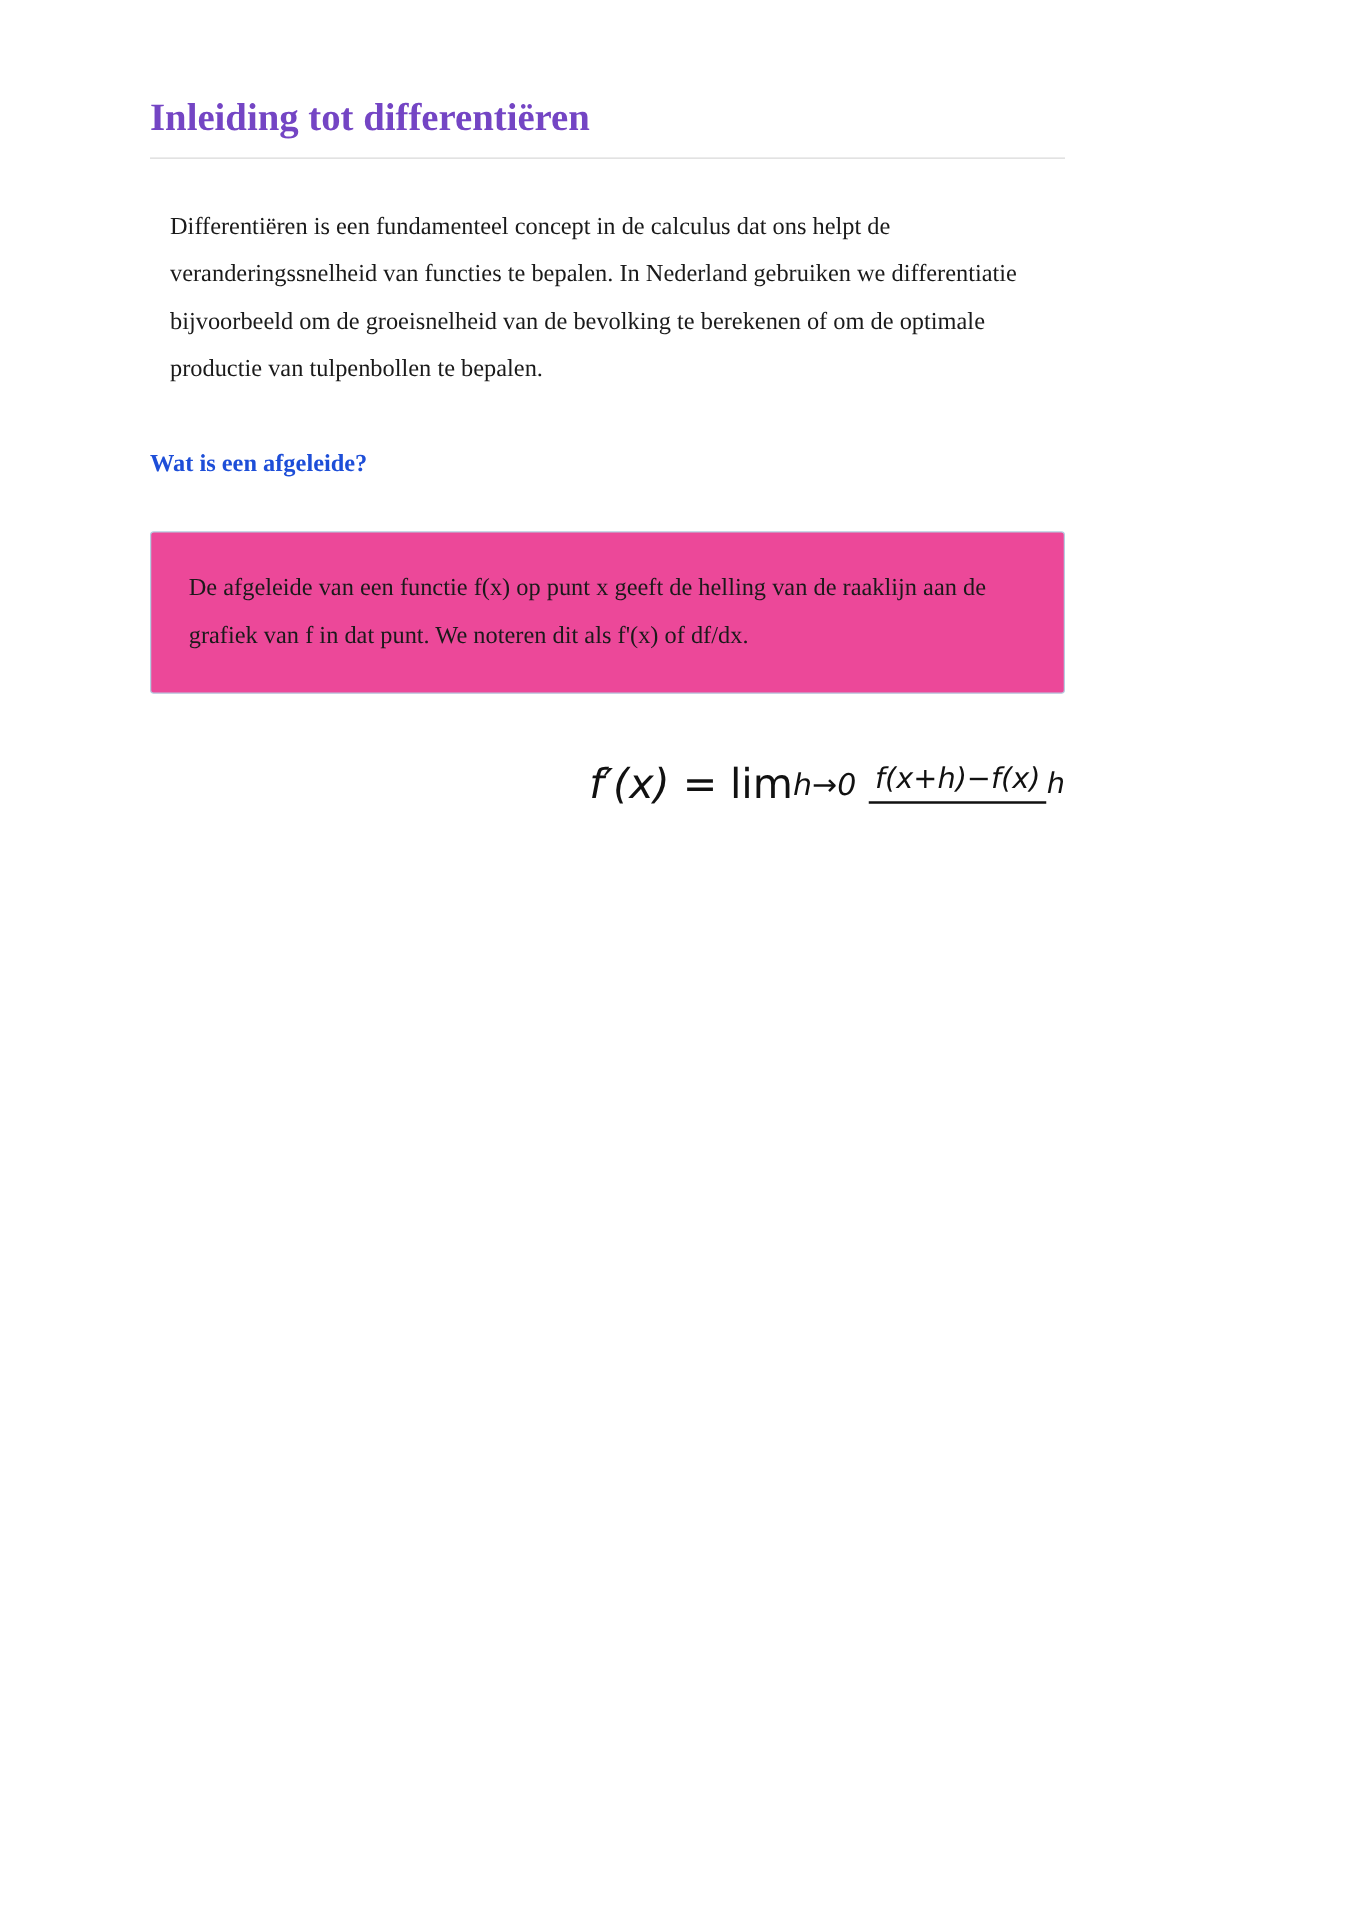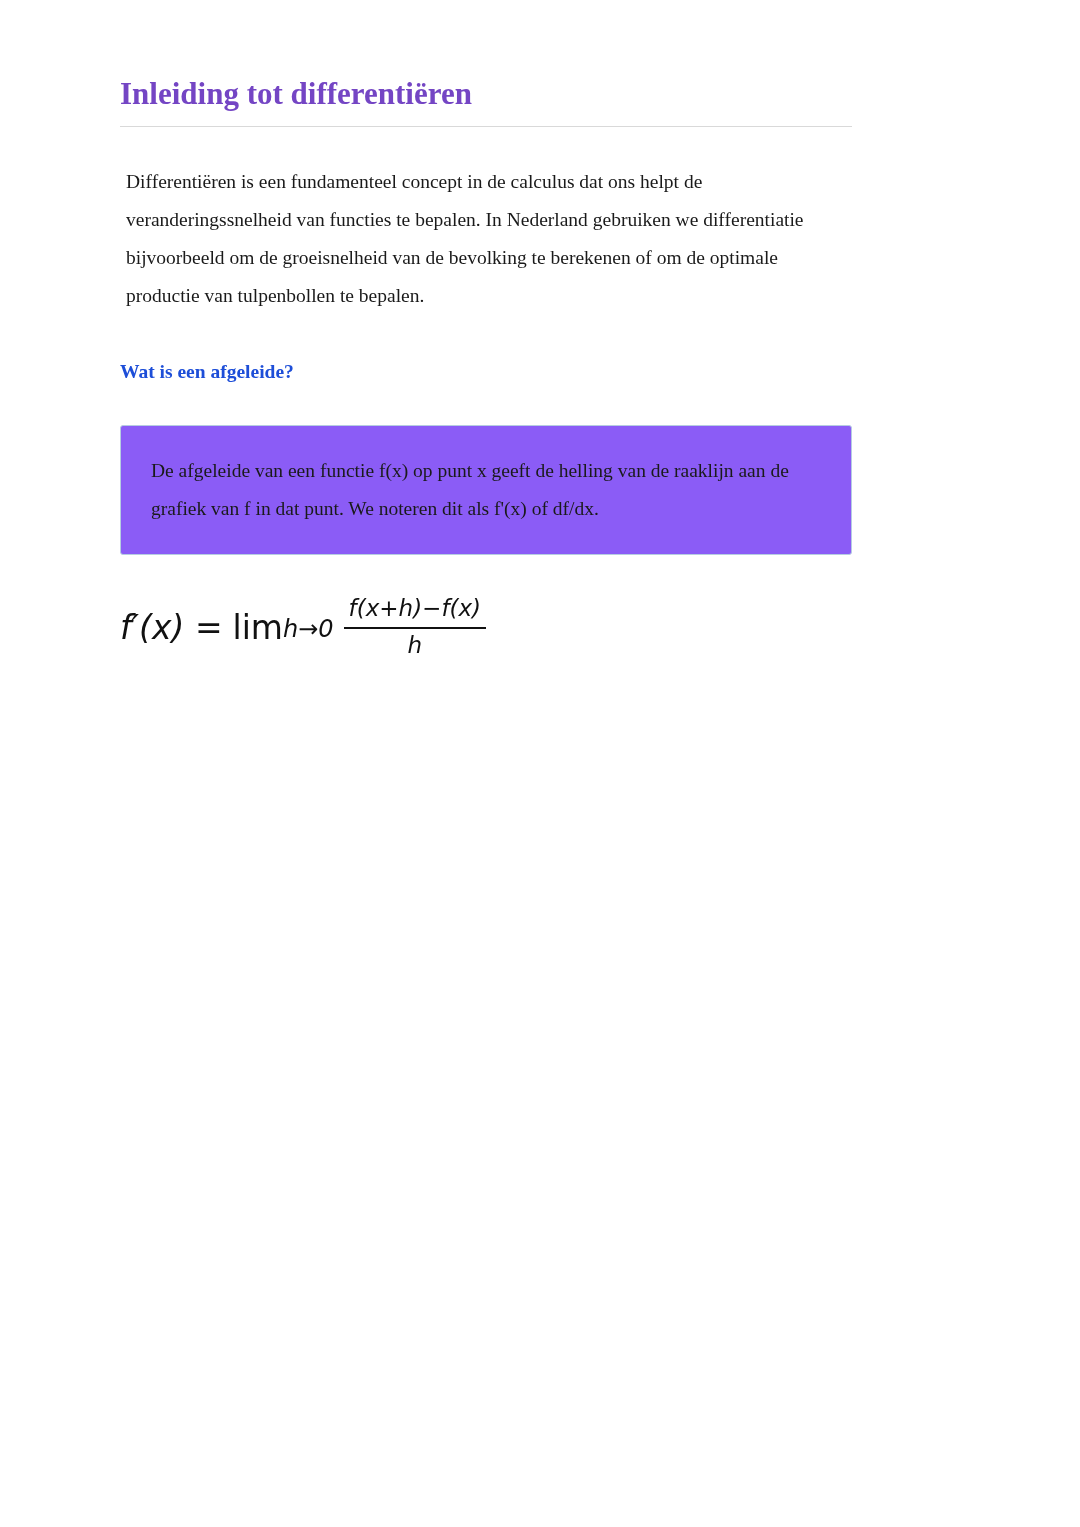--- a/index.html
+++ b/index.html
@@ -24,45 +24,45 @@
     font-weight: 700;
     color: #7445c4;
     font-family: "Liberation Serif", serif;
   }
   .title-divider {
     border: none;
     border-top: 1px solid #d9d9d9;
     margin: 0 0 36px 0;
   }
   .para {
-    margin: 0 0 38px 6px;
+    margin: 0 0 38px 16px;
     font-size: 19.5px;
     line-height: 38px;
     color: #1a1a1a;
   }
   .subheading {
     margin: 46px 0 42px 0;
     font-size: 19.5px;
     font-weight: 700;
     color: #1d4ed8;
   }
   .callout {
-    background: #8b5cf6;
+    background: #ec4899;
     border: 1px solid #b6cde1;
     border-radius: 3px;
     padding: 26px 30px;
     margin: 0 0 40px 0;
   }
   .callout .para {
     margin: 0;
   }
   .formula {
-    margin-top: 40px;
+    margin-top: 52px;
     display: flex;
-    justify-content: flex-start;
+    justify-content: flex-end;
     align-items: center;
     gap: 10px;
     font-family: "DejaVu Sans", sans-serif;
     color: #111111;
   }
   .f-lhs {
     font-size: 33px;
     font-style: italic;
   }
   .f-lim {
@@ -73,21 +73,21 @@
     line-height: 1;
     font-style: normal;
   }
   .f-limsub {
     font-size: 24px;
     font-style: italic;
     margin-top: 3px;
   }
   .f-frac {
     display: inline-flex;
-    flex-direction: column;
+    flex-direction: row;
     align-items: center;
     font-size: 23px;
     font-style: italic;
     line-height: 1.2;
   }
   .f-num {
     padding: 0 5px 4px 5px;
     border-bottom: 2px solid #111111;
   }
   .f-den {

